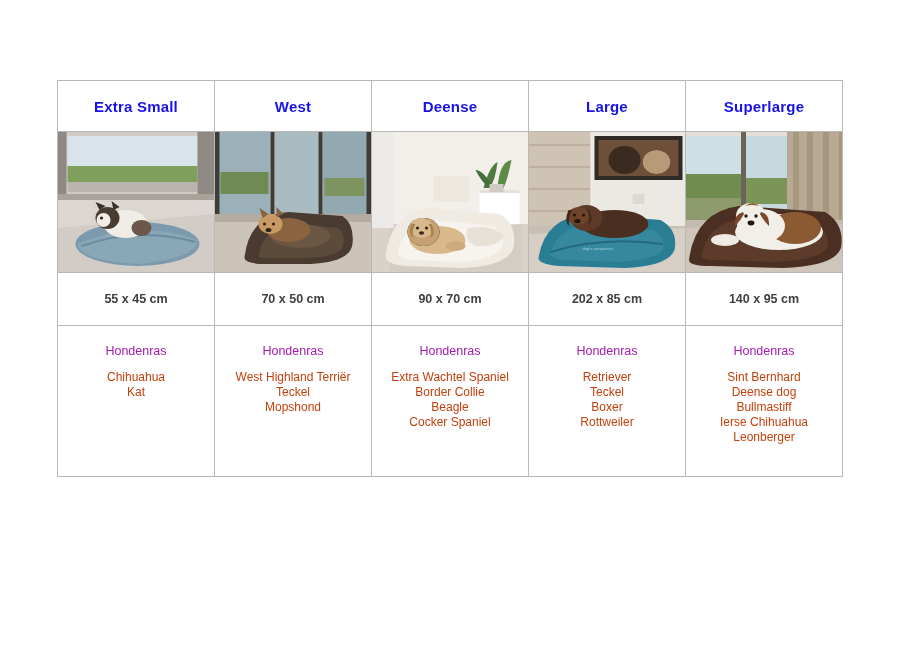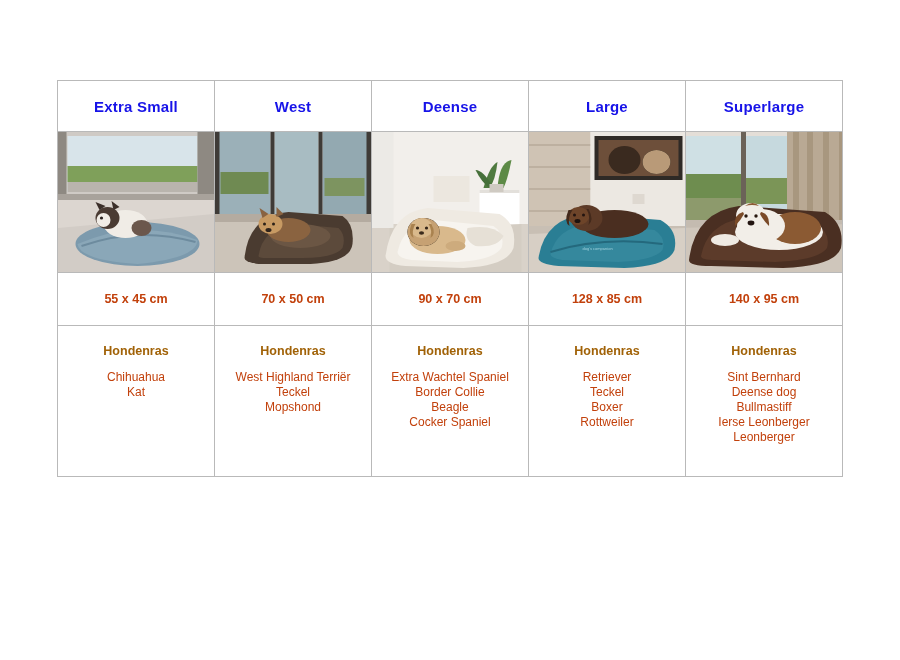--- a/index.html
+++ b/index.html
@@ -61,33 +61,33 @@
     height: 100%;
   }
   
   .dim-row td {
     height: 52px;
     text-align: center;
   }
   .dim-label {
     font-weight: bold;
     font-size: 12.5px;
-    color: #c2410c;
+    color: #404040;
   }
   
   .breed-row td {
     height: 132px;
     text-align: center;
     vertical-align: top;
     padding-top: 18px;
   }
   .breed-title {
-    font-weight: bold;
+    font-weight: normal;
     font-size: 12.5px;
-    color: #a16207;
+    color: #a21caf;
     margin-bottom: 12px;
   }
   .breed-list {
     font-size: 12px;
     line-height: 15px;
     color: #c2410c;
   }
   .breed-list div {
     white-space: nowrap;
   }
@@ -292,21 +292,21 @@
         <td>
           <div class="dim-label">55 x 45 cm</div>
         </td>
         <td>
           <div class="dim-label">70 x 50 cm</div>
         </td>
         <td>
           <div class="dim-label">90 x 70 cm</div>
         </td>
         <td>
-          <div class="dim-label">128 x 85 cm</div>
+          <div class="dim-label">202 x 85 cm</div>
         </td>
         <td>
           <div class="dim-label">140 x 95 cm</div>
         </td>
       </tr>
 
       <tr class="breed-row">
         <td>
           <div class="breed-title">Hondenras</div>
           <div class="breed-list">
@@ -339,21 +339,21 @@
             <div>Boxer</div>
             <div>Rottweiler</div>
           </div>
         </td>
         <td>
           <div class="breed-title">Hondenras</div>
           <div class="breed-list">
             <div>Sint Bernhard</div>
             <div>Deense dog</div>
             <div>Bullmastiff</div>
-            <div>Ierse Leonberger</div>
+            <div>Ierse Chihuahua</div>
             <div>Leonberger</div>
           </div>
         </td>
       </tr>
 
     </tbody>
   </table>
 
 </div>
 

